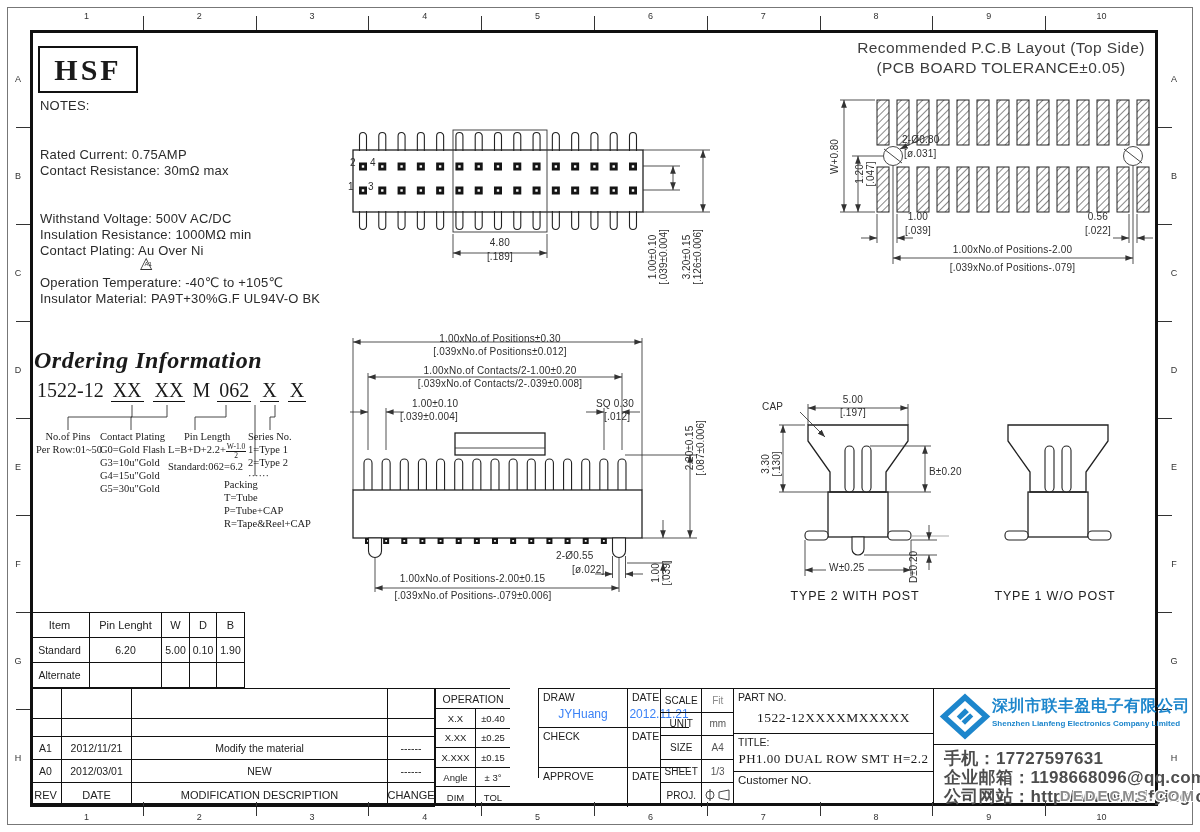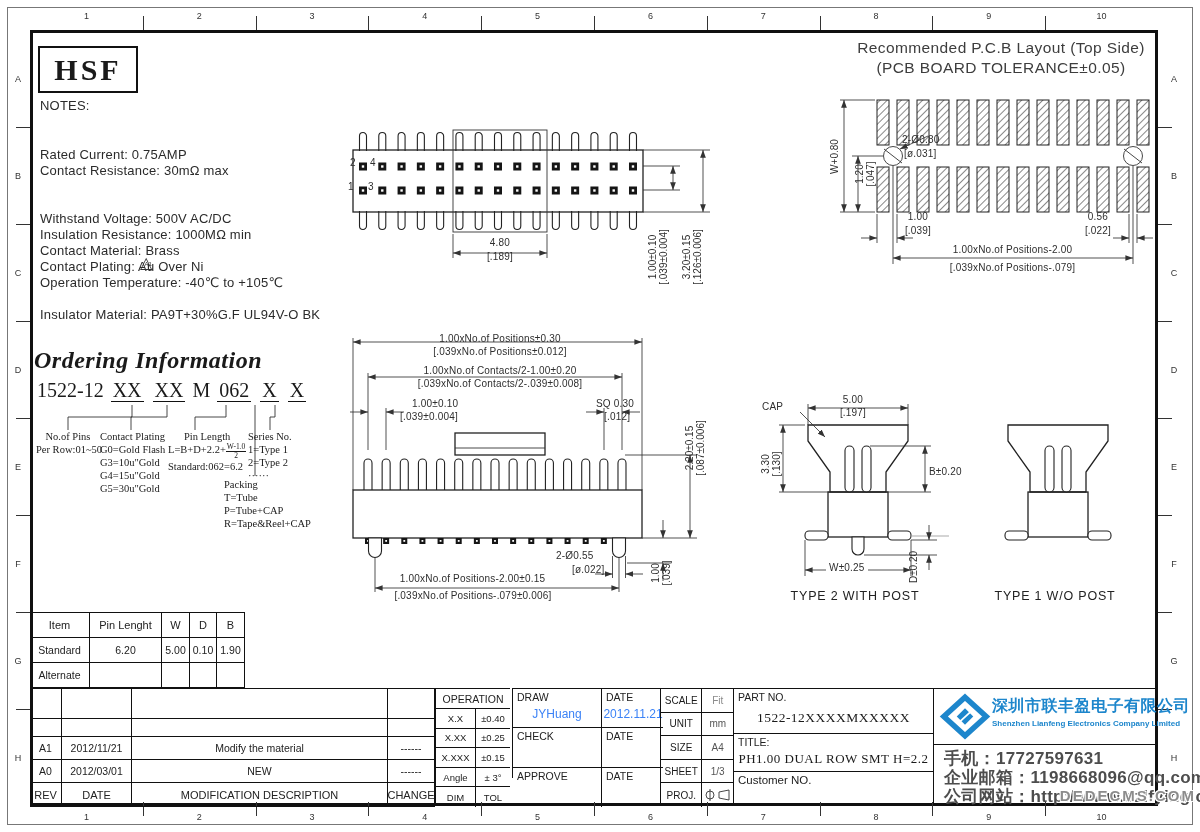--- a/index.html
+++ b/index.html
@@ -116,21 +116,21 @@
 <div class="abs" style="left:38px;top:46px;width:100px;height:47px;border:2.5px solid #111;display:flex;align-items:center;justify-content:center">
   <span class="serif" style="font-size:30px;font-weight:600;letter-spacing:3px">HSF</span>
 </div>
 <div class="t notes" style="left:40px;top:98px">NOTES:</div>
 <div class="t notes" style="left:40px;top:115px">
   <div>Rated Current: 0.75AMP</div><div>Contact Resistance: 30mΩ max</div>
   <div>Withstand Voltage: 500V AC/DC</div><div>Insulation Resistance: 1000MΩ min</div>
   <div>Operation Temperature: -40℃ to +105℃</div>
 </div>
 <div class="t notes" style="left:40px;top:211px">
-  <div>Contact Material: Brass</div><div>Contact Plating: Au Over Ni</div>
+  <div>Contact Plating: Au Over Ni</div>
   <div>Insulator Material: PA9T+30%G.F UL94V-O BK</div>
 </div>
 <div class="t" style="left:140px;top:256px;width:18px;height:16px">
   <span style="position:absolute;left:0;top:-3px;font-size:16px;color:#333">△</span>
   <span style="position:absolute;left:4.5px;top:5px;font-size:6px;color:#333">A1</span>
 </div>
 
 <div class="t dimc" style="left:840px;top:39px;width:322px;font-size:15.5px;color:#3d3d3d;letter-spacing:.4px">Recommended P.C.B Layout (Top Side)</div>
 <div class="t dimc" style="left:840px;top:59px;width:322px;font-size:15.5px;color:#3d3d3d;letter-spacing:.4px">(PCB BOARD TOLERANCE±0.05)</div>
 <svg id="pcb-svg" style="left:828px;top:88px" width="332" height="195" viewBox="0 0 332 195">
@@ -601,21 +601,21 @@
       <div class="cell" style="font-size: 9.5px; border-right: none;">±0.25</div>
       <div class="cell" style="font-size: 9.5px; border-right: 1.2px solid rgb(17, 17, 17);">X.XXX</div>
       <div class="cell" style="font-size: 9.5px; border-right: none;">±0.15</div>
       <div class="cell" style="font-size: 9.5px; border-right: 1.2px solid rgb(17, 17, 17);">Angle</div>
       <div class="cell" style="font-size: 9.5px; border-right: none;">± 3°</div>
       <div class="cell" style="font-size: 9.5px; border-right: 1.2px solid rgb(17, 17, 17); border-bottom: none;">DIM</div>
       <div class="cell" style="font-size: 9.5px; border-right: none; border-bottom: none;">TOL</div>
     </div>
 </div>
 
-<div class="blk" style="left:512px;top:688px;width:150px;height:90px">
+<div class="blk" style="left:538px;top:688px;width:150px;height:90px">
   <div class="abs" style="left:0;top:0;width:150px;height:39.3px;border-bottom:1.2px solid #111">
     <span class="lbl">DRAW</span>
     <div class="sigval" style="left:0;top:18px;width:88px">JYHuang</div>
     <div class="abs" style="left:88px;top:0;width:62px;height:100%;border-left:1.2px solid #111">
       <span class="lbl">DATE</span>
       <div class="sigval" style="left:0;top:18px;width:62px">2012.11.21</div>
     </div>
   </div>
   <div class="abs" style="left:0;top:39.3px;width:150px;height:39.3px;border-bottom:1.2px solid #111">
     <span class="lbl">CHECK</span>

